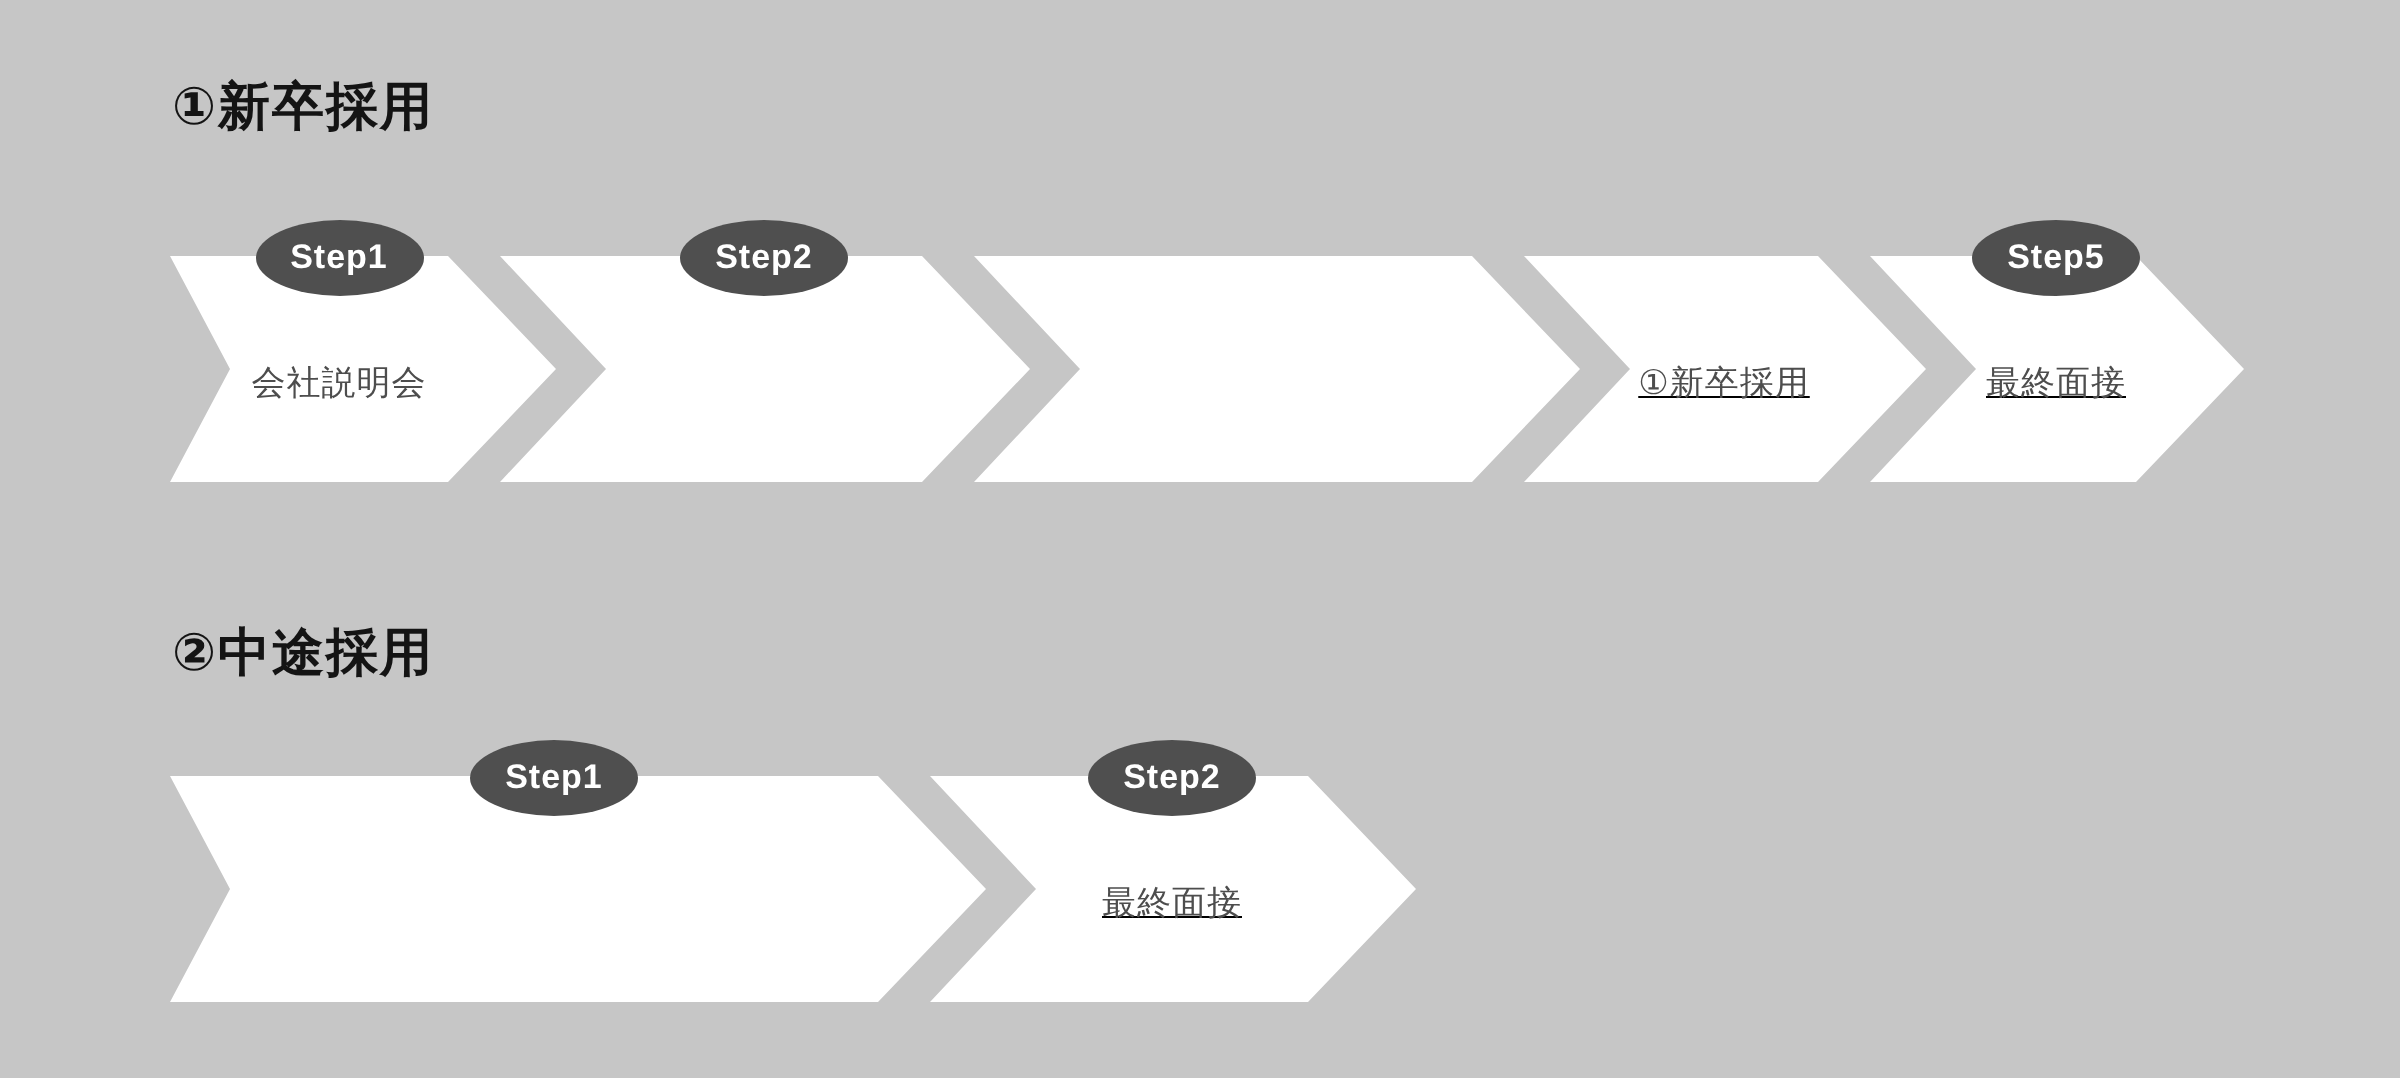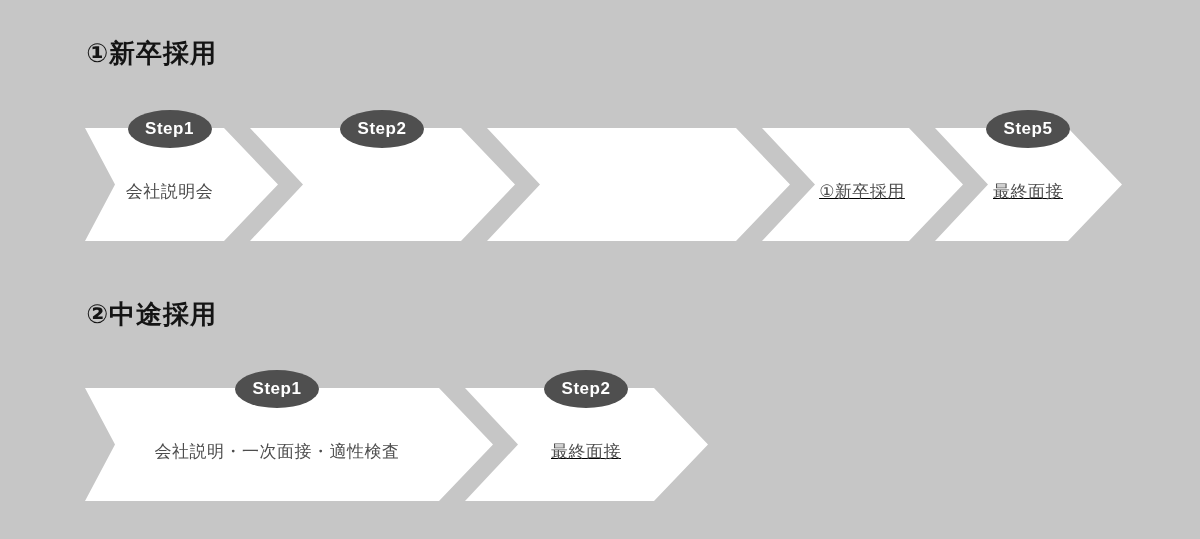--- a/index.html
+++ b/index.html
@@ -103,27 +103,26 @@
 </div>
 
 <div class="step notch-deep" style="left:935px; top:128px; width:187px;">
   <div class="arrow-shape"></div>
   <div class="step-content">
     <div class="step-badge">Step5</div>
     <div class="step-label">最終面接</div>
   </div>
 </div>
 
-<div class="section-title" style="top:297px;">②中途採用</div>
+<div class="section-title" style="top:309px;">②中途採用</div>
 
 <div class="step notch-shallow" style="left:85px; top:388px; width:408px;">
   <div class="arrow-shape"></div>
   <div class="step-content">
     <div class="step-badge">Step1</div>
-    <div class="step-label">会社説明・一次面接・適性検査</div>
   </div>
 </div>
 
 <div class="step notch-deep" style="left:465px; top:388px; width:243px;">
   <div class="arrow-shape"></div>
   <div class="step-content">
     <div class="step-badge">Step2</div>
     <div class="step-label">最終面接</div>
   </div>
 </div>

